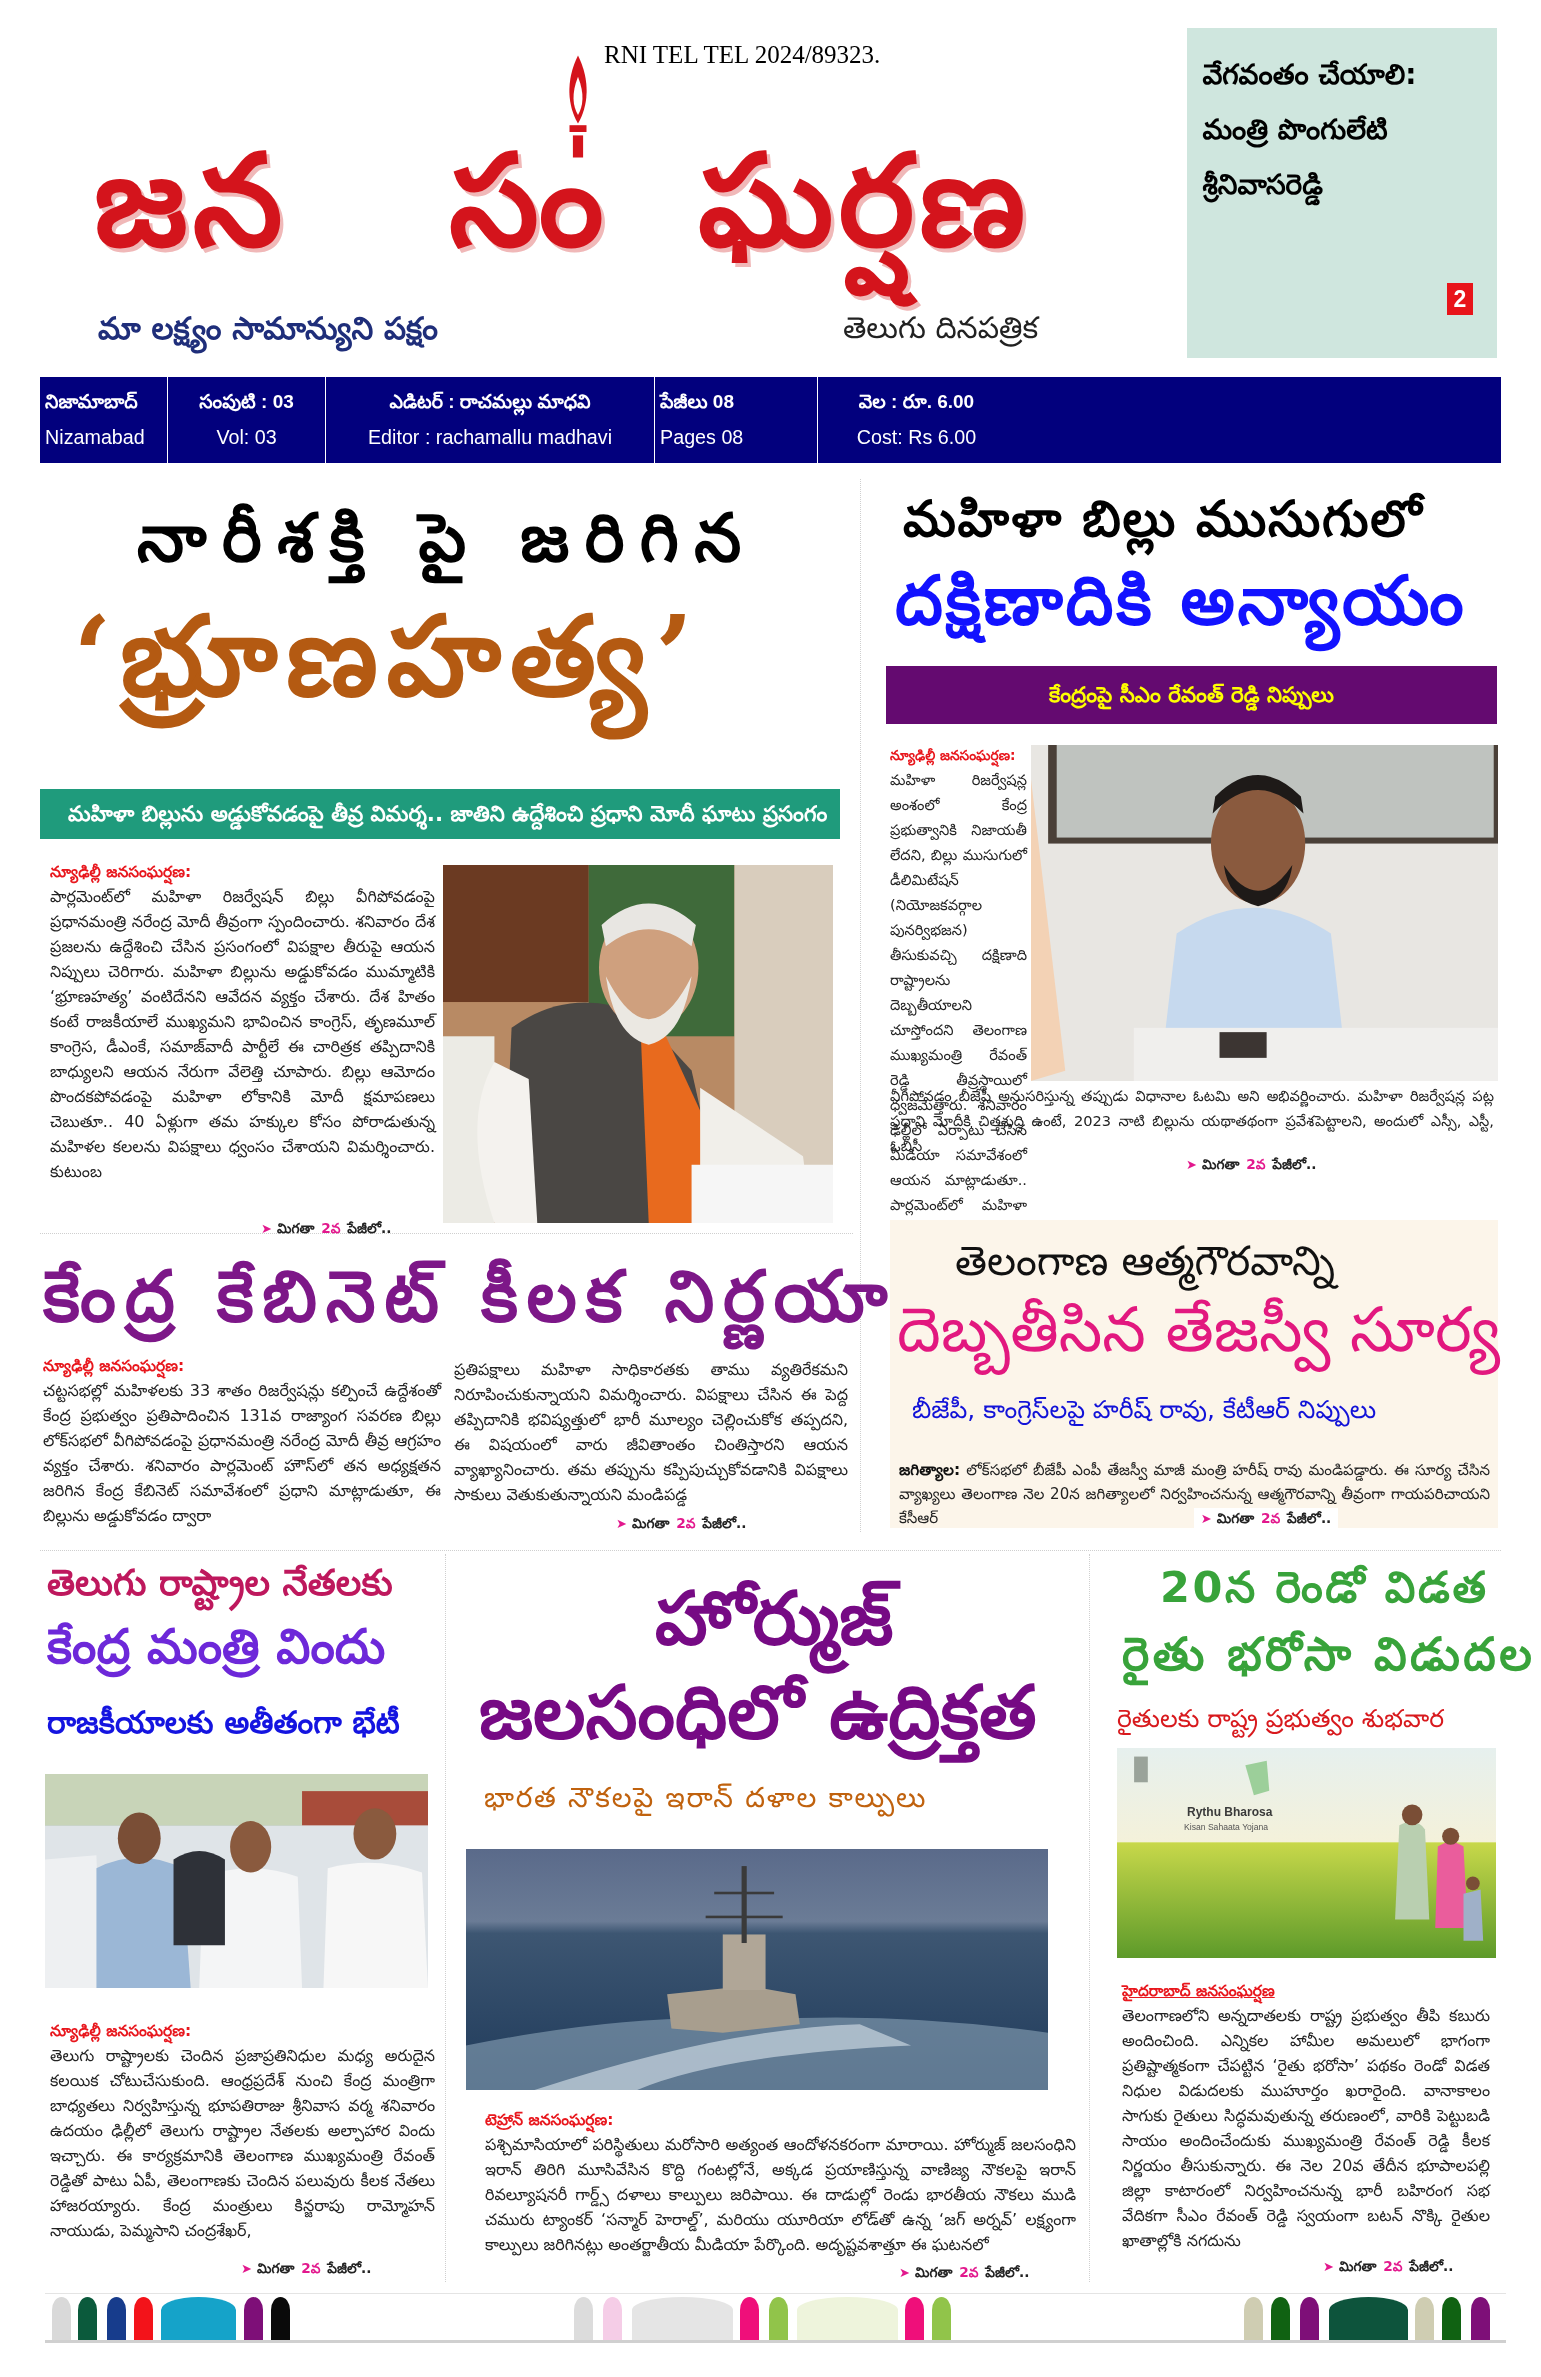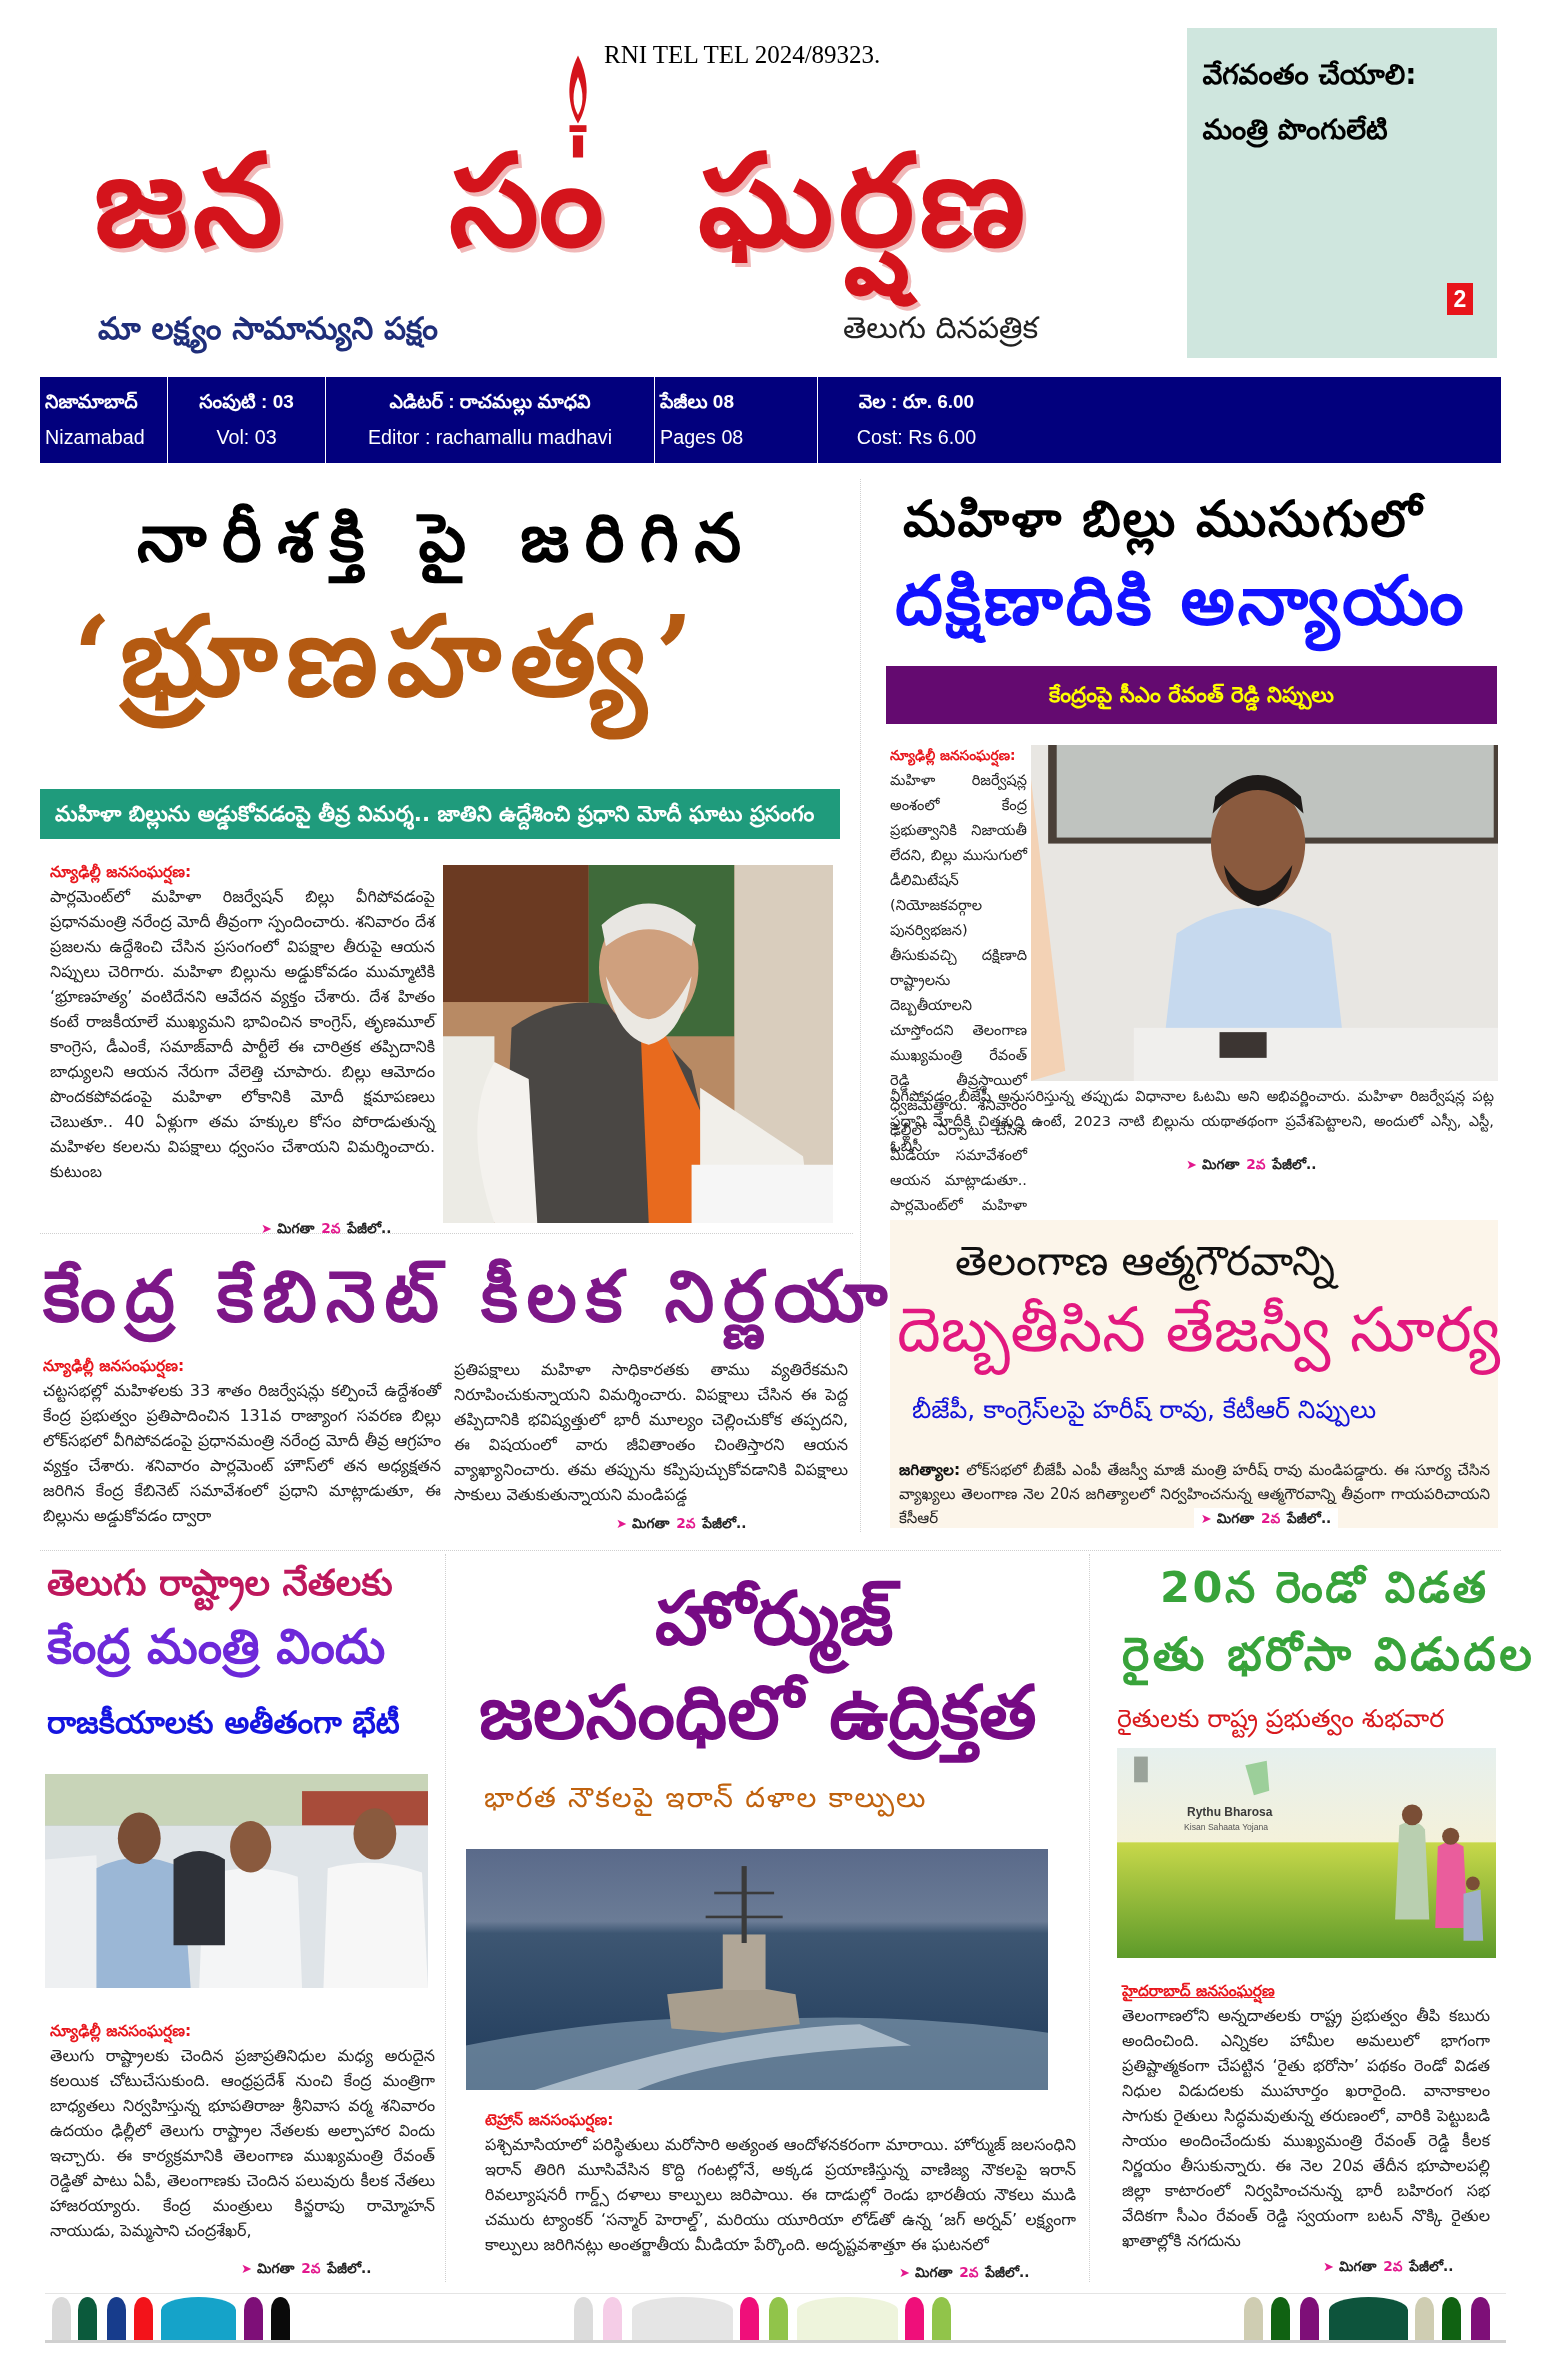--- a/index.html
+++ b/index.html
@@ -25,21 +25,21 @@
   .info-cell .te { font-size: 19px; font-weight: bold; }
   .info-cell .en { font-size: 19.7px; }
 
   
   .vline { width: 0; border-left: 0.9px dotted #cfcfcf; }
   .hline { height: 0; border-top: 0.9px dotted #cfcfcf; }
 
   
   .lead-kicker { left: 137px; top: 499px; font-size: 67px; font-weight: bold; color: #000; letter-spacing: 15.4px; }
   .lead-title { left: 73px; top: 591px; font-size: 111px; font-weight: bold; color: #b45a12; letter-spacing: 8.6px; font-family: "DejaVu Serif", serif; }
-  .lead-strap { left: 40px; top: 789px; width: 800px; height: 50px; background: #1f9b7c; color: #fff; font-size: 21.4px; font-weight: bold; line-height: 50px; padding-left: 15px; white-space: nowrap; overflow: hidden; }
+  .lead-strap { left: 40px; top: 789px; width: 800px; height: 50px; background: #1f9b7c; color: #fff; font-size: 21.4px; font-weight: bold; line-height: 50px; padding-left: 28px; white-space: nowrap; overflow: hidden; }
 
   .dateline { color: #e8171d; font-weight: bold; font-size: 15.4px; }
   .body-text { font-size: 16px; line-height: 25px; text-align: justify; color: #222; }
   .cont { font-size: 13.7px; font-weight: bold; color: #222; white-space: nowrap; }
   .cont .arrow { color: #e2188d; font-size: 13px; margin-right: 5.1px; }
   .cont .pg { color: #e2188d; margin: 0 6.8px; }
 
   .photo { overflow: hidden; }
   .photo svg { width: 100%; height: 100%; display: block; }
 
@@ -93,20 +93,21 @@
   <span class="logo-word" style="left:402px">సం</span>
   <span class="logo-word" style="left:651px">ఘర్షణ</span>
 </div>
 
 <div class="abs tagline">మా లక్ష్యం సామాన్యుని పక్షం</div>
 <div class="abs daily">తెలుగు దినపత్రిక</div>
 
 <div class="abs teaser">
   <div class="teaser-line">వేగవంతం చేయాలి:</div>
   <div class="teaser-line">మంత్రి పొంగులేటి</div>
+  <div class="teaser-line">శ్రీనివాసరెడ్డి</div>
 </div>
 <div class="teaser-badge">2</div>
 
 <div class="abs infobar">
   <div class="info-cell" style="width:128px">
     <span class="te">నిజామాబాద్</span>
     <span class="en">Nizamabad</span>
   </div>
   <div class="info-cell" style="width:158px;align-items:center">
     <span class="te">సంపుటి : 03</span>

